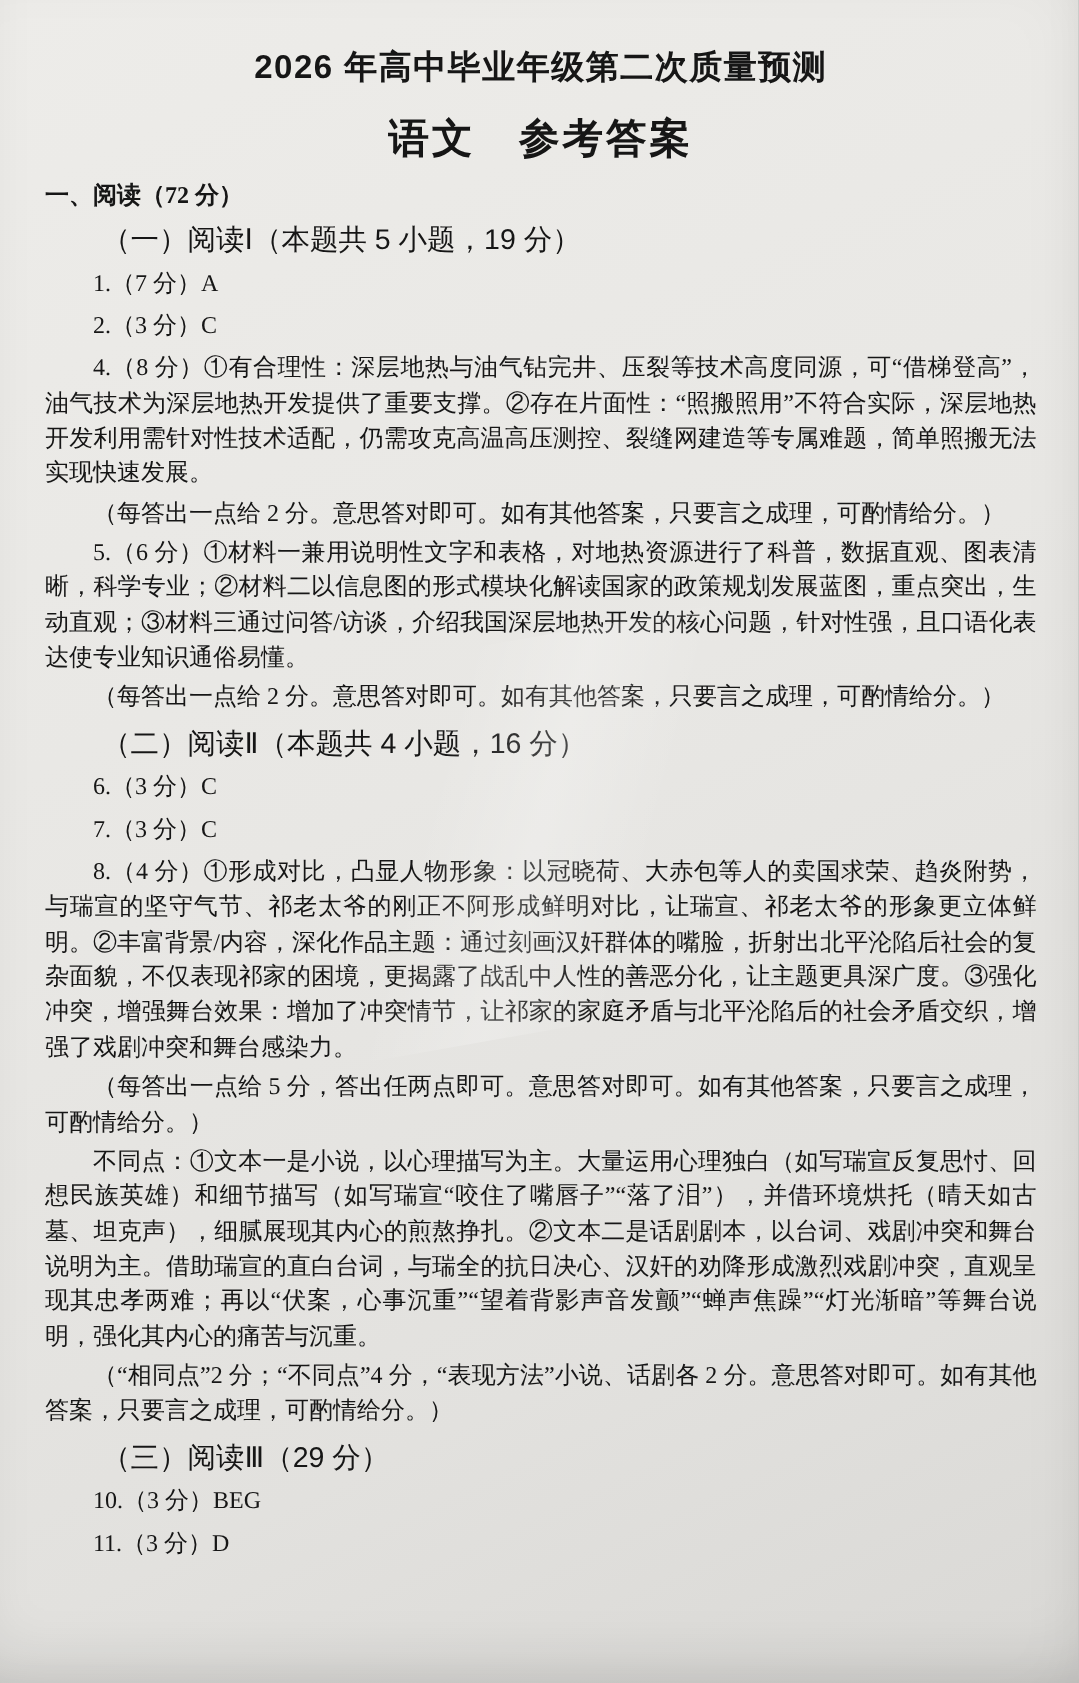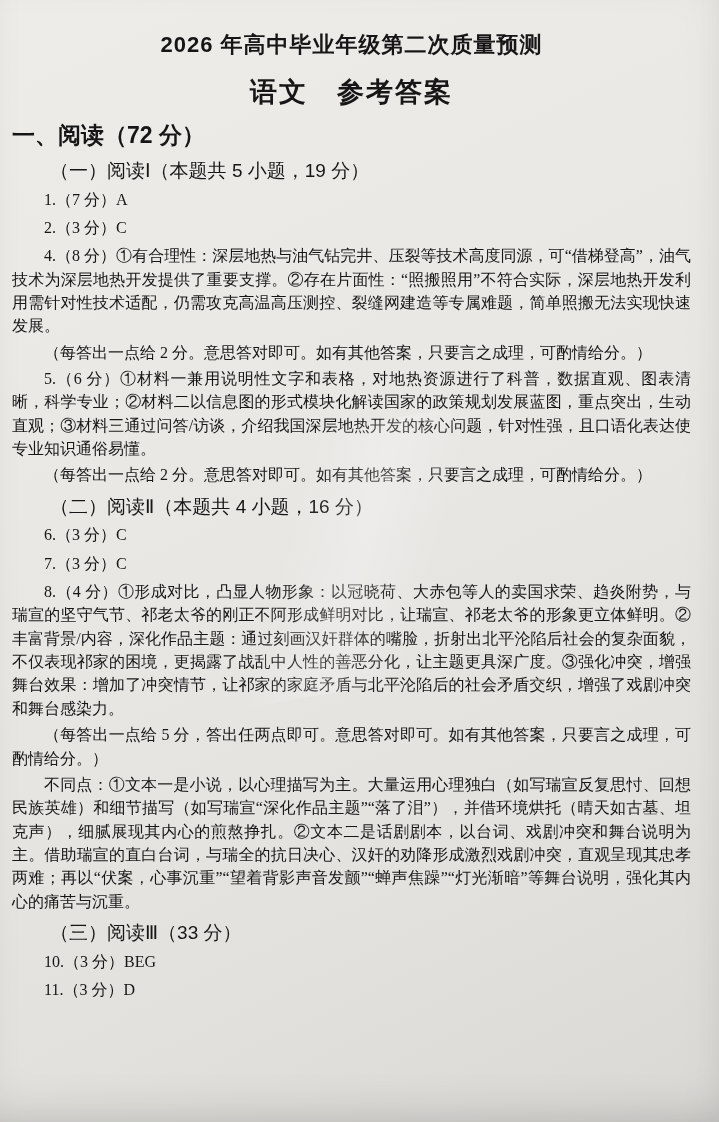--- a/index.html
+++ b/index.html
@@ -6,21 +6,21 @@
     margin: 0;
     padding: 0;
     background: #c9c8c6;
   }
   .page {
     position: relative;
     width: 719px;
     height: 1122px;
     margin: 0 auto;
     box-sizing: border-box;
-    padding: 20px 28px 0 12px;
+    padding: 20px 28px 0 30px;
     background: linear-gradient(155deg, #edece9 0%, #e8e7e4 45%, #e2e1de 75%, #d9d8d5 100%);
     color: #161616;
     font-family: "Liberation Serif", serif;
     overflow: hidden;
     box-shadow: inset 0 -30px 50px -30px rgba(0,0,0,0.18), inset -20px 0 60px -40px rgba(0,0,0,0.10);
   }
   .watermark {
     position: absolute;
     top: 38%;
     left: -15%;
@@ -41,23 +41,23 @@
   .doc-subtitle {
     margin: 14px 0 6px;
     text-align: center;
     font-family: Liberation Sans, sans-serif;
     font-weight: bold;
     font-size: 27px;
     letter-spacing: 2px;
   }
   .section-heading {
     margin: 10px 0 6px;
-    font-family: Liberation Sans, sans-serif;
+    font-family: Liberation Serif, serif;
     font-weight: bold;
-    font-size: 23px;
+    font-size: 16px;
   }
   .part-heading {
     margin: 6px 0 2px;
     font-family: "Liberation Sans", sans-serif;
     font-weight: normal;
     font-size: 19px;
     text-indent: 2em;
     line-height: 1.5;
   }
   .para {
@@ -88,18 +88,19 @@
   <p class="para">4.（8 分）①有合理性：深层地热与油气钻完井、压裂等技术高度同源，可“借梯登高”，油气技术为深层地热开发提供了重要支撑。②存在片面性：“照搬照用”不符合实际，深层地热开发利用需针对性技术适配，仍需攻克高温高压测控、裂缝网建造等专属难题，简单照搬无法实现快速发展。</p>
   <p class="para">（每答出一点给 2 分。意思答对即可。如有其他答案，只要言之成理，可酌情给分。）</p>
   <p class="para">5.（6 分）①材料一兼用说明性文字和表格，对地热资源进行了科普，数据直观、图表清晰，科学专业；②材料二以信息图的形式模块化解读国家的政策规划发展蓝图，重点突出，生动直观；③材料三通过问答/访谈，介绍我国深层地热开发的核心问题，针对性强，且口语化表达使专业知识通俗易懂。</p>
   <p class="para">（每答出一点给 2 分。意思答对即可。如有其他答案，只要言之成理，可酌情给分。）</p>
 
   <p class="part-heading">（二）阅读Ⅱ（本题共 4 小题，16 分）</p>
   <p class="para answer-line">6.（3 分）C</p>
   <p class="para answer-line">7.（3 分）C</p>
   <p class="para">8.（4 分）①形成对比，凸显人物形象：以冠晓荷、大赤包等人的卖国求荣、趋炎附势，与瑞宣的坚守气节、祁老太爷的刚正不阿形成鲜明对比，让瑞宣、祁老太爷的形象更立体鲜明。②丰富背景/内容，深化作品主题：通过刻画汉奸群体的嘴脸，折射出北平沦陷后社会的复杂面貌，不仅表现祁家的困境，更揭露了战乱中人性的善恶分化，让主题更具深广度。③强化冲突，增强舞台效果：增加了冲突情节，让祁家的家庭矛盾与北平沦陷后的社会矛盾交织，增强了戏剧冲突和舞台感染力。</p>
   <p class="para">（每答出一点给 5 分，答出任两点即可。意思答对即可。如有其他答案，只要言之成理，可酌情给分。）</p>
-  <p class="para">不同点：①文本一是小说，以心理描写为主。大量运用心理独白（如写瑞宣反复思忖、回想民族英雄）和细节描写（如写瑞宣“深化作品主题”“落了泪”），并借环境烘托（晴天如古墓、坦克声），细腻展现其内心的煎熬挣扎。②文本二是话剧剧本，以台词、戏剧冲突和舞台说明为主。借助瑞宣的直白台词，与瑞全的抗日决心、汉奸的劝降形成激烈戏剧冲突，直观呈现其忠孝两难；再以“伏案，心事沉重”“望着背影声音发颤”“蝉声焦躁”“灯光渐暗”等舞台说明，强化其内心的痛苦与沉重。</p>
+  <p class="para">不同点：①文本一是小说，以心理描写为主。大量运用心理独白（如写瑞宣反复思忖、回想民族英雄）和细节描写（如写瑞宣“咬住了嘴唇子”“落了泪”），并借环境烘托（晴天如古墓、坦克声），细腻展现其内心的煎熬挣扎。②文本二是话剧剧本，以台词、戏剧冲突和舞台说明为主。借助瑞宣的直白台词，与瑞全的抗日决心、汉奸的劝降形成激烈戏剧冲突，直观呈现其忠孝两难；再以“伏案，心事沉重”“望着背影声音发颤”“蝉声焦躁”“灯光渐暗”等舞台说明，强化其内心的痛苦与沉重。</p>
+  <p class="para">（“相同点”2 分；“不同点”4 分，“表现方法”小说、话剧各 2 分。意思答对即可。如有其他答案，只要言之成理，可酌情给分。）</p>
 
-  <p class="part-heading">（三）阅读Ⅲ（33 分）</p>
+  <p class="part-heading">（三）阅读Ⅲ（29 分）</p>
   <p class="para answer-line">10.（3 分）BEG</p>
   <p class="para answer-line">11.（3 分）D</p>
 </div>
 
 </body></html>

